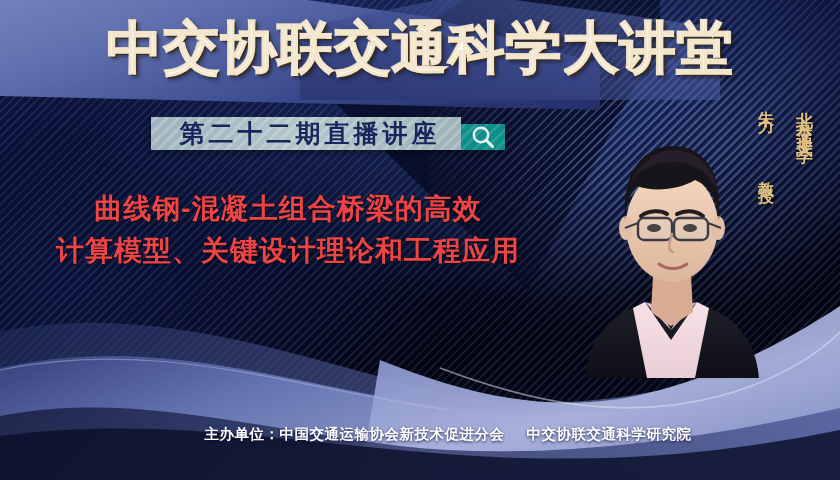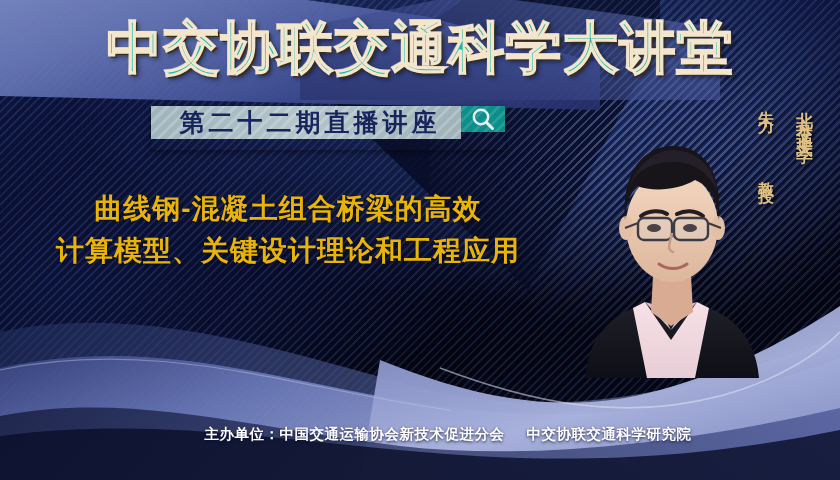--- a/index.html
+++ b/index.html
@@ -67,35 +67,35 @@
   
   .waves{position:absolute;left:0;bottom:0;width:840px;height:240px;}
 
   
   .main-title{
     position:absolute;left:0;top:16px;width:840px;
     text-align:center;
     font-size:56px;line-height:64px;
     font-weight:bold;
     letter-spacing:1px;
-    color:#14b8a6;
+    color:#ffffff;
     font-family:"DejaVu Sans","Liberation Sans",sans-serif;
     text-shadow:
       2px 2px 0 #3a2d18,
       3px 3px 5px rgba(0,0,0,.55),
       -1px -1px 0 rgba(255,255,255,.35);
     -webkit-text-stroke:1.5px #f3e6cd;
     white-space:nowrap;
   }
 
   
   .sub-banner{
     position:absolute;left:151px;top:106px;
     width:354px;height:44px;
-    display:flex;align-items:flex-start;
+    display:flex;align-items:flex-end;
     box-shadow:0 2px 6px rgba(0,0,0,.45);
   }
   .sub-banner .sb-text{
     flex:1;
     display:flex;align-items:center;justify-content:center;
     background:
       repeating-linear-gradient(-45deg,
         rgba(255,255,255,0.00) 0px,
         rgba(255,255,255,0.00) 5px,
         rgba(255,255,255,0.20) 5px,
@@ -115,21 +115,21 @@
         rgba(255,255,255,0.12) 5px,
         rgba(255,255,255,0.12) 8px),
       #0c8e8b;
     display:flex;align-items:center;justify-content:center;
   }
 
   
   .lecture{
     position:absolute;left:8px;top:188px;width:560px;
     text-align:center;
-    color:#eab308;
+    color:#ef4444;
     font-size:28px;line-height:42px;
     font-weight:bold;
     letter-spacing:1px;
     text-shadow:1px 1px 2px rgba(0,0,0,.7);
   }
   .lecture .l2{display:block;}
 
   
   .time-banner{
     position:absolute;left:153px;top:311px;

